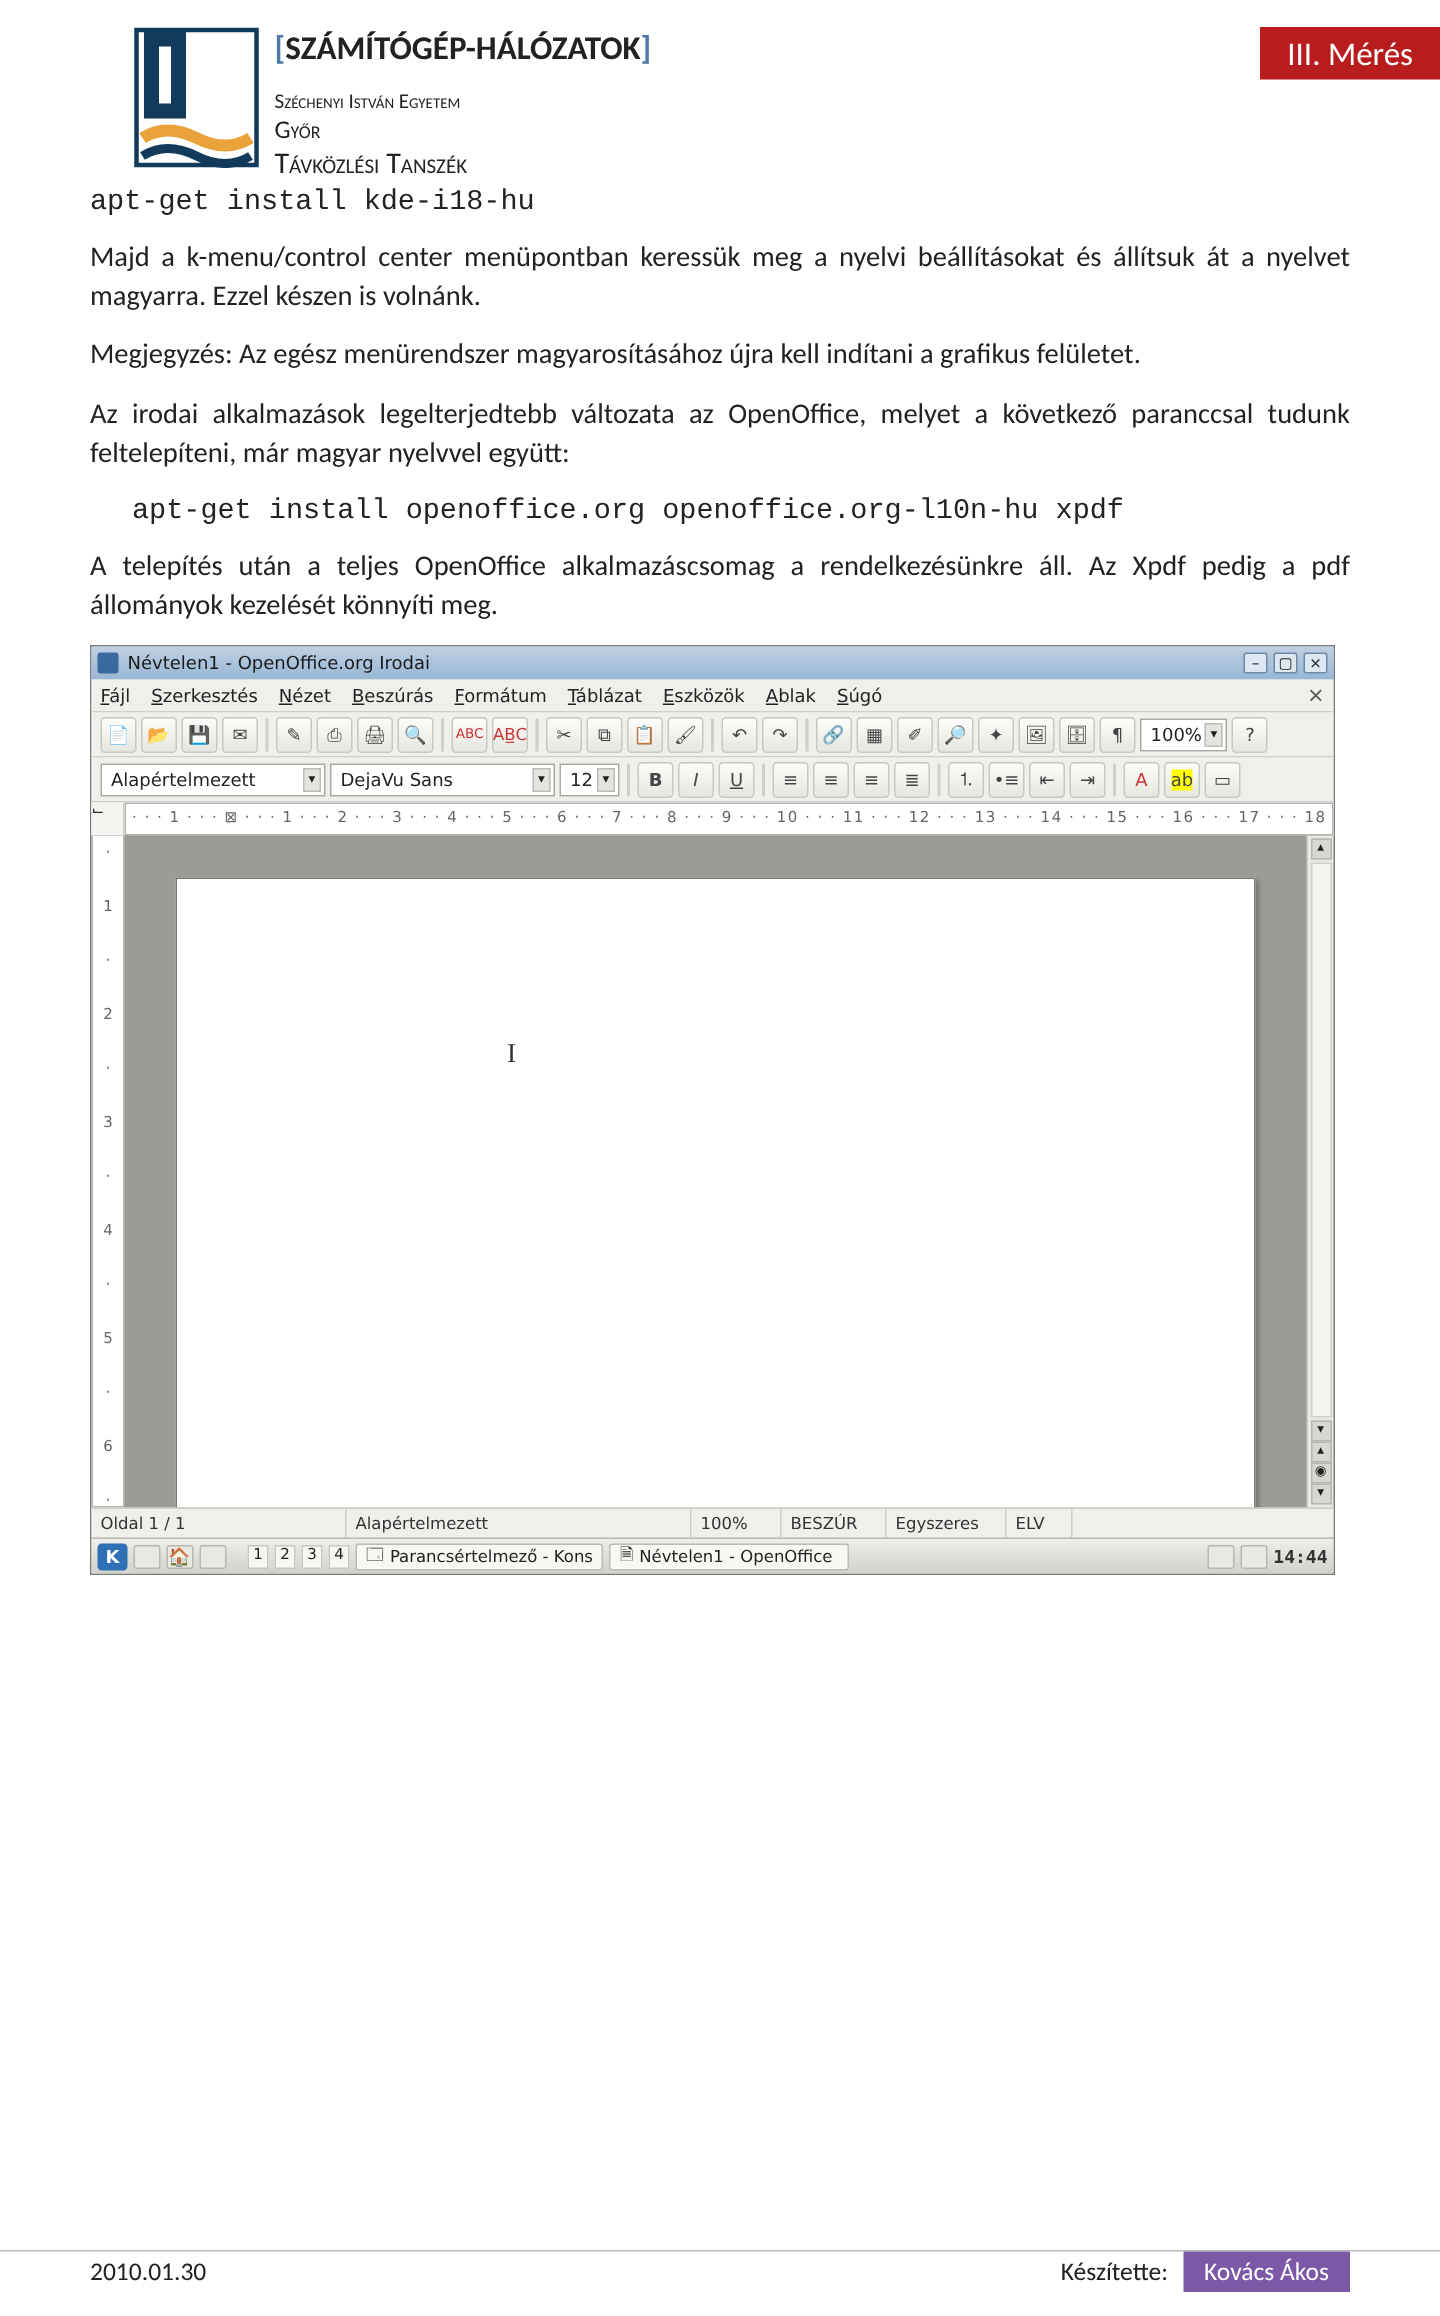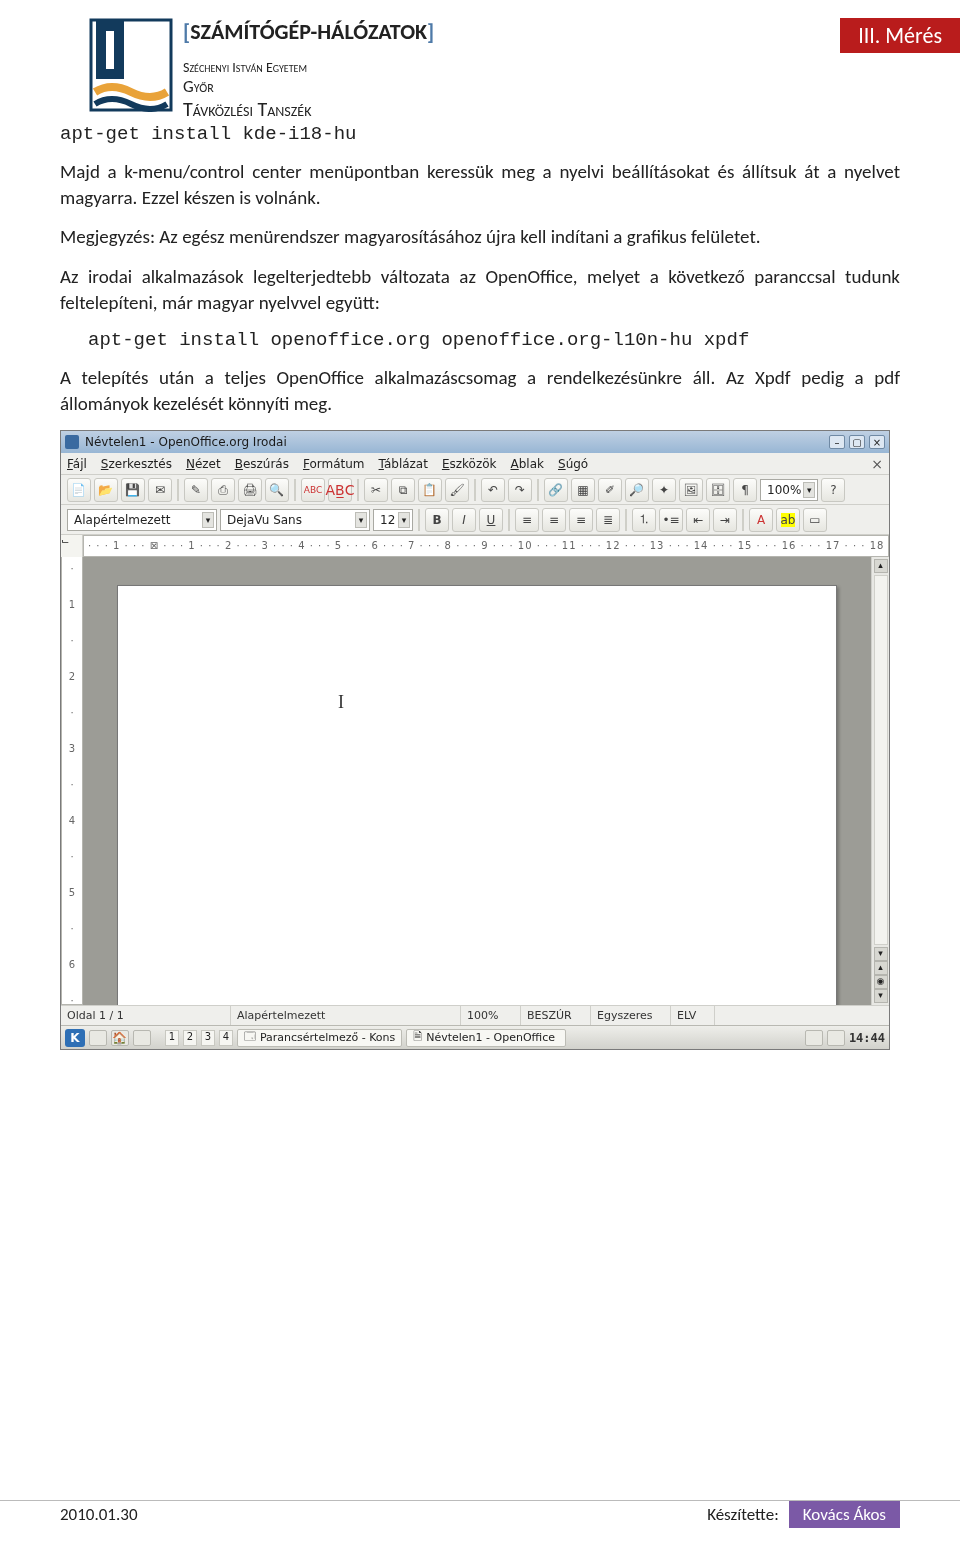--- a/index.html
+++ b/index.html
@@ -256,21 +256,21 @@
       <span class="tbtn">📂</span>
       <span class="tbtn">💾</span>
       <span class="tbtn">✉</span>
       <span class="sep"></span>
       <span class="tbtn">✎</span>
       <span class="tbtn">⎙</span>
       <span class="tbtn">🖨</span>
       <span class="tbtn">🔍</span>
       <span class="sep"></span>
       <span class="tbtn" style="color:#c33;font-size:9px;">ABC</span>
-      <span class="tbtn" style="color:#c33;font-size:14px;">AB̲C</span>
+      <span class="tbtn" style="color:#c33;font-size:11px;">AB̲C</span>
       <span class="sep"></span>
       <span class="tbtn">✂</span>
       <span class="tbtn">⧉</span>
       <span class="tbtn">📋</span>
       <span class="tbtn">🖌</span>
       <span class="sep"></span>
       <span class="tbtn">↶</span>
       <span class="tbtn">↷</span>
       <span class="sep"></span>
       <span class="tbtn">🔗</span>

